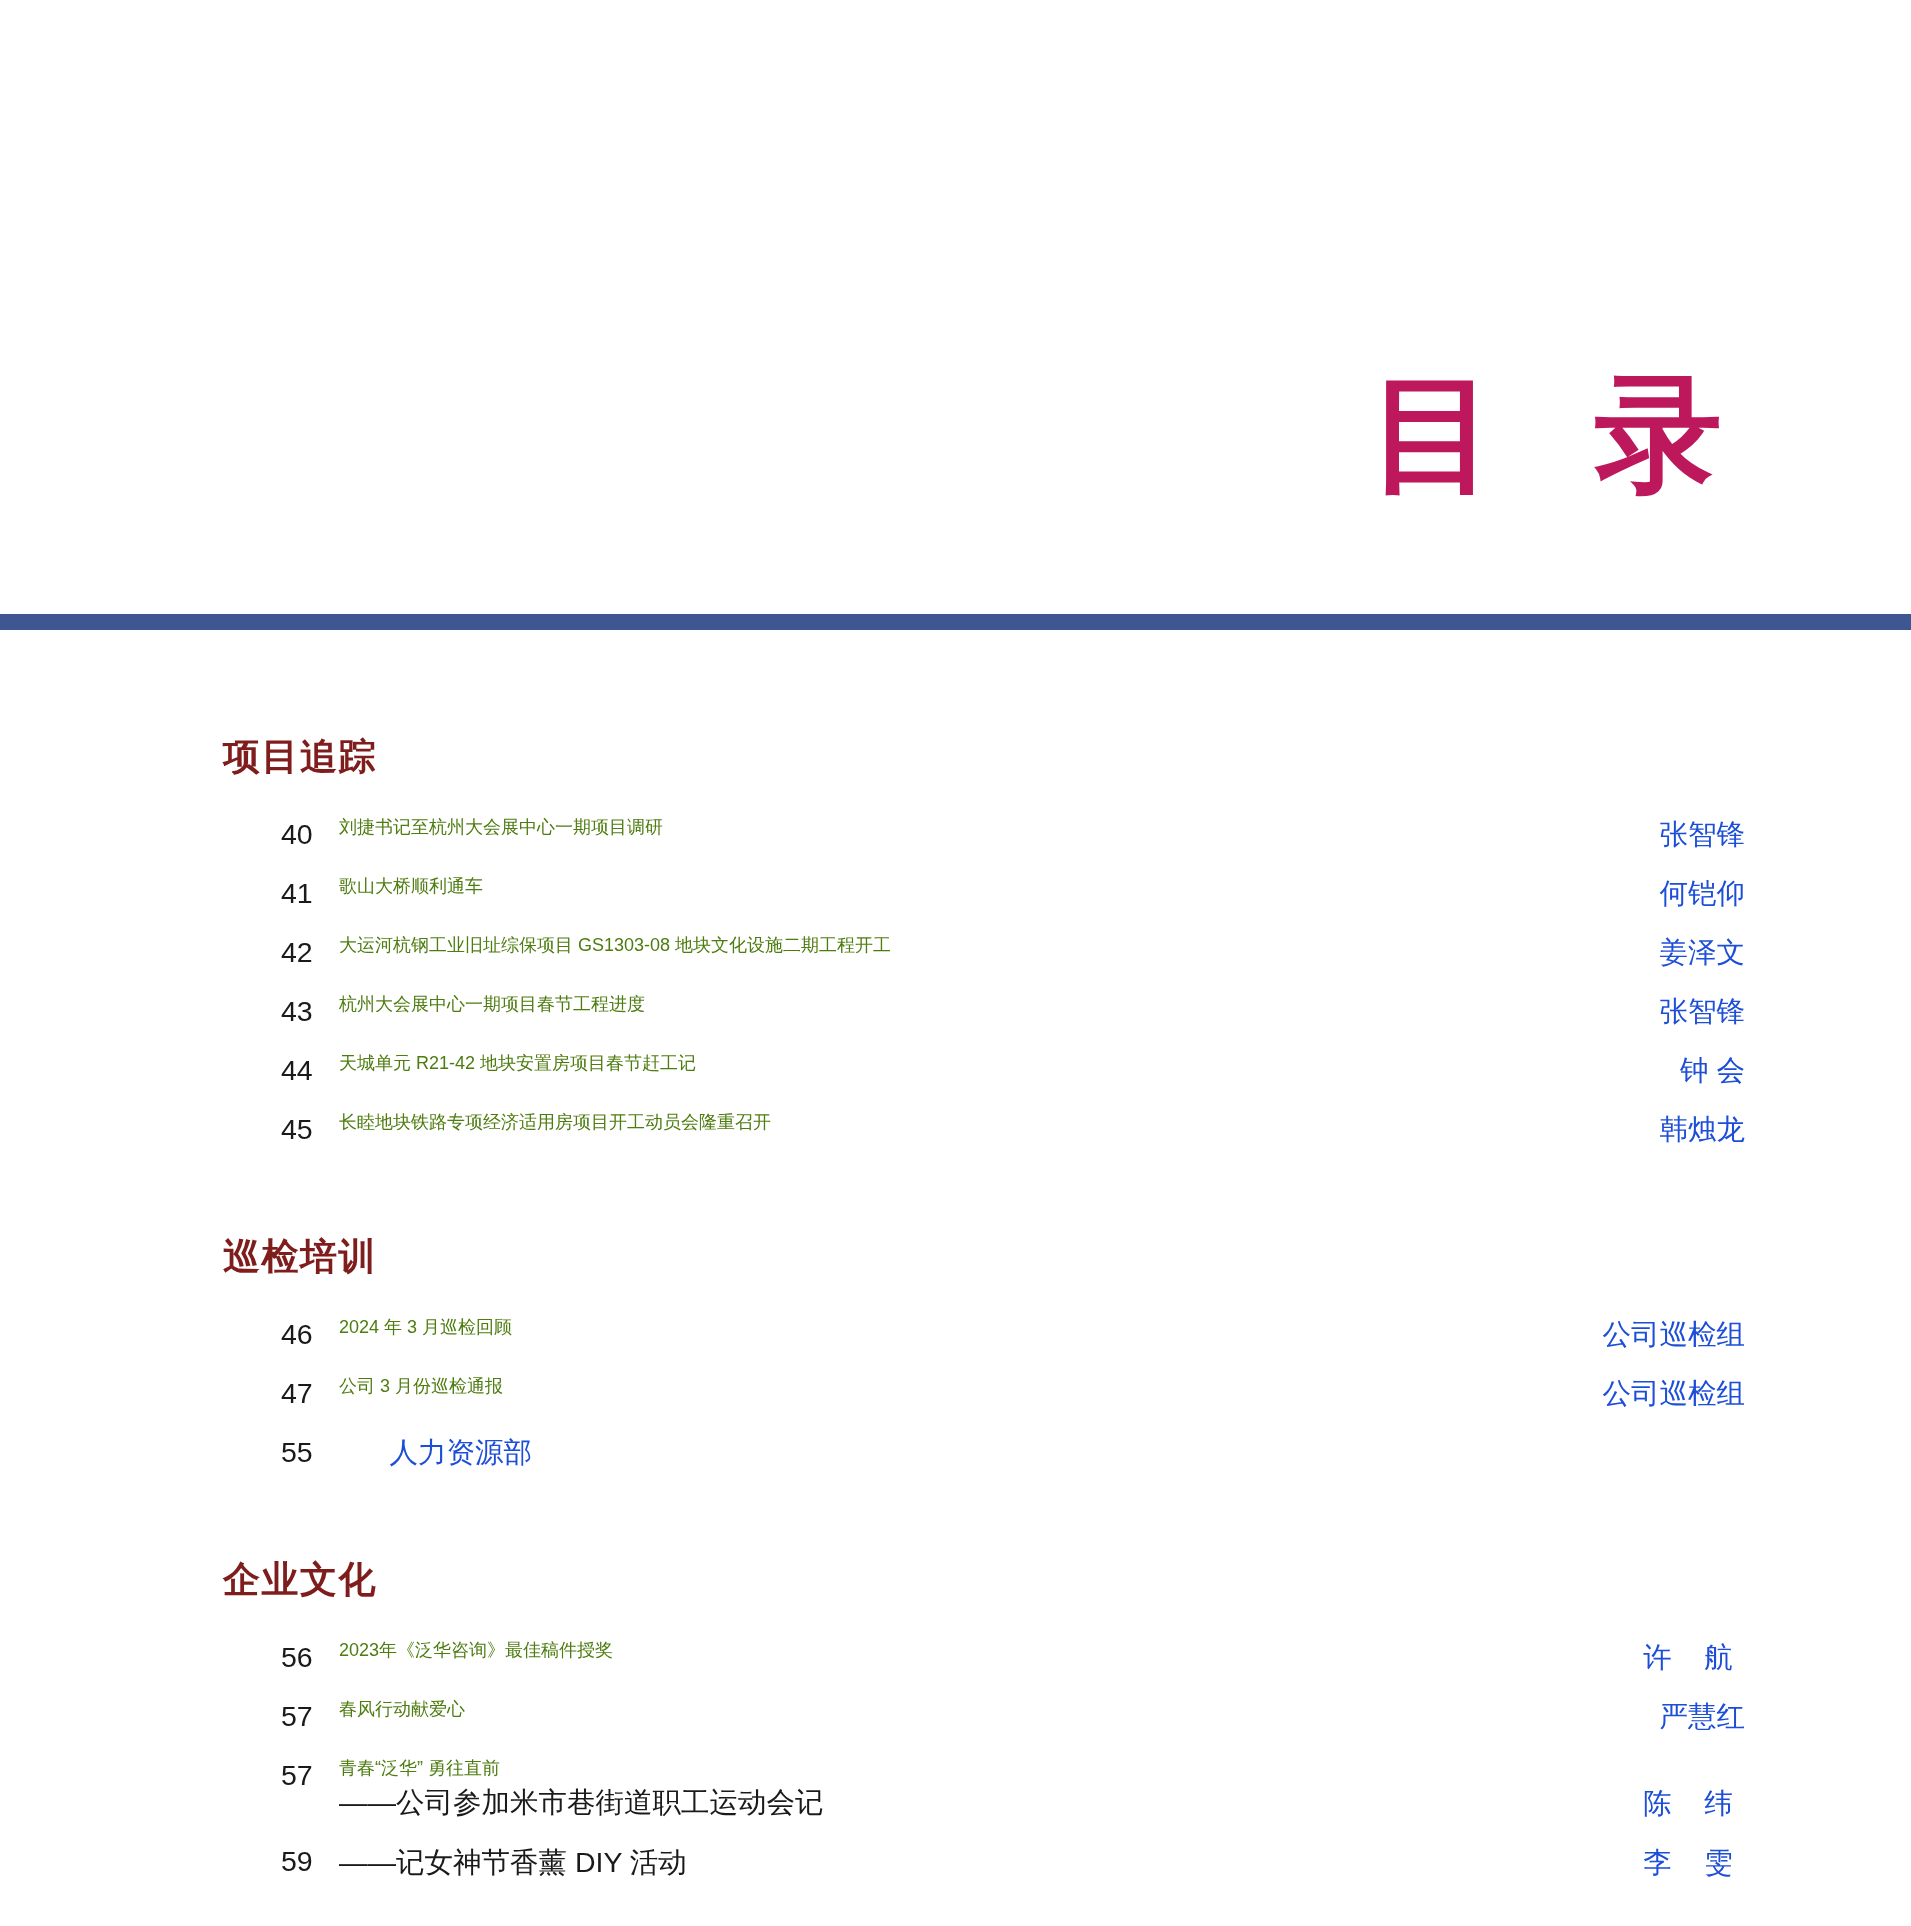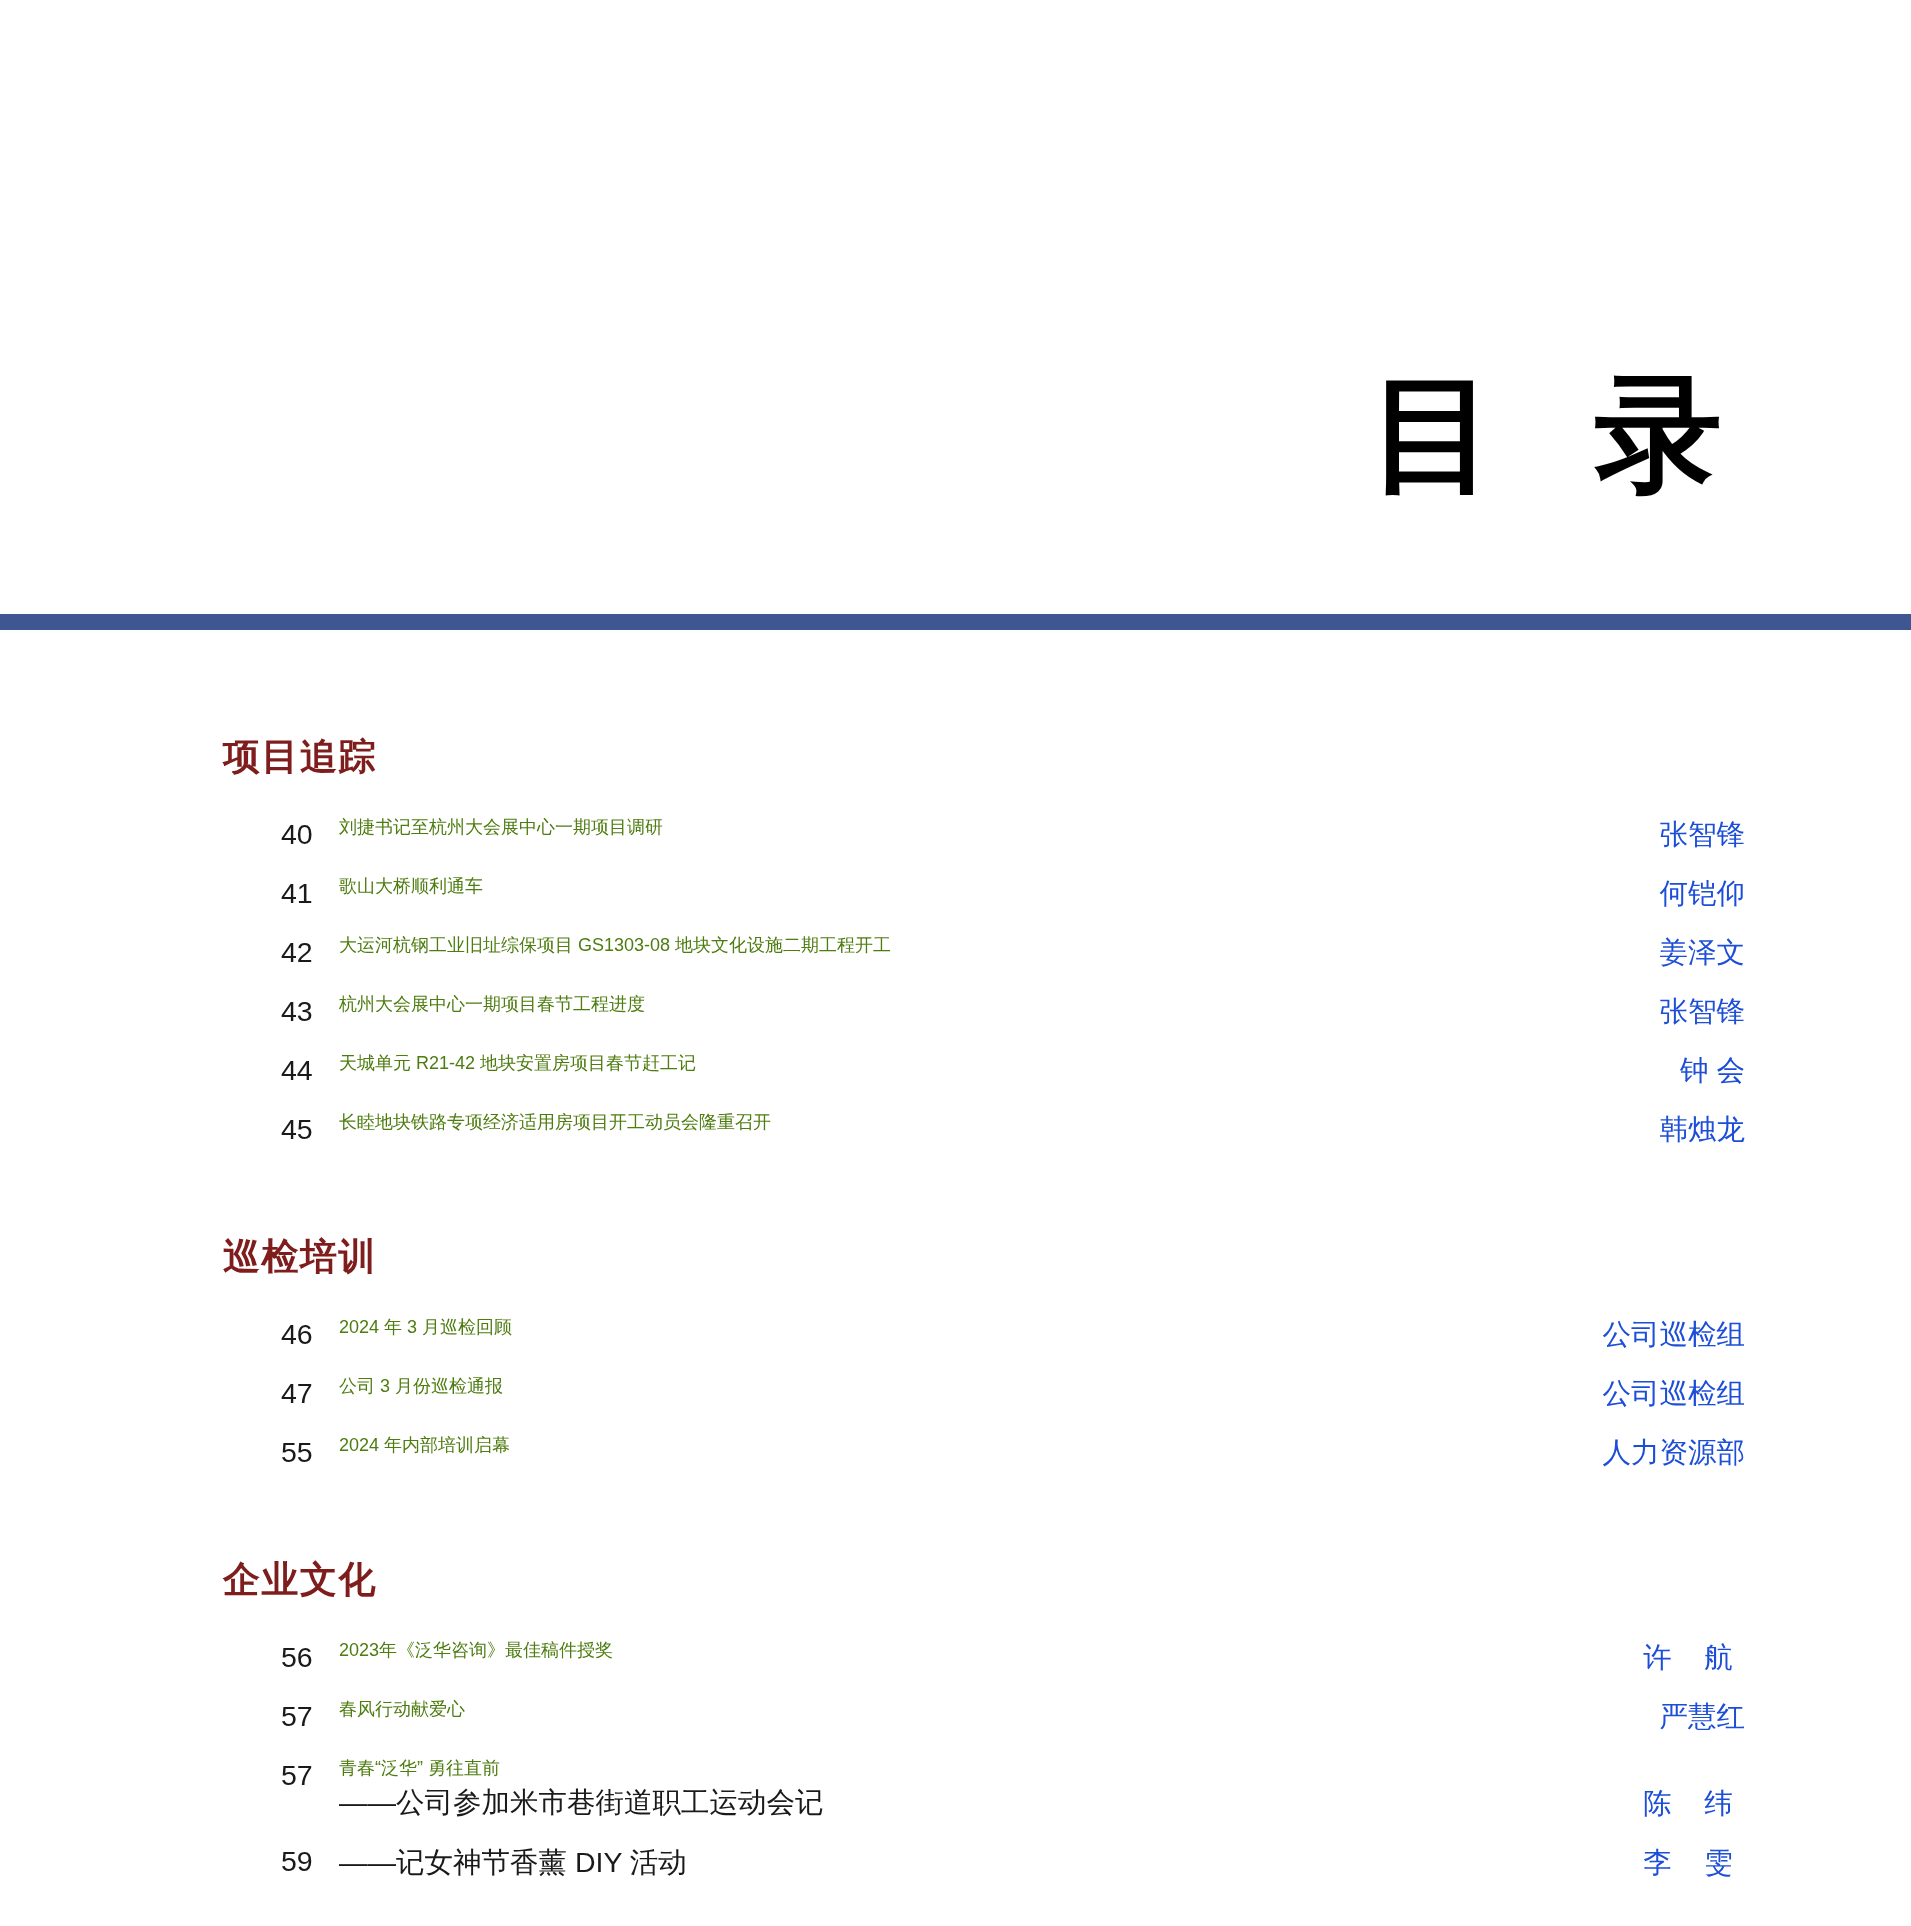--- a/index.html
+++ b/index.html
@@ -20,21 +20,21 @@
     overflow: hidden;
   }
   .toc-title {
     position: absolute;
     top: 370px;
     right: 162px;
     font-family: "DejaVu Serif", "Liberation Serif", serif;
     font-size: 127px;
     font-weight: 700;
     letter-spacing: 27px;
-    color: #000000;
+    color: #be185d;
     line-height: 1;
   }
   .rule {
     position: absolute;
     top: 614px;
     left: 0;
     width: 1911px;
     height: 16px;
     background: #3e5691;
   }
@@ -189,23 +189,20 @@
       <div class="entry">
         <div class="num">47</div>
         <div class="text-col">
           <div class="title">公司 3 月份巡检通报</div>
         </div>
         <div class="author">公司巡检组</div>
       </div>
 
       <div class="entry">
         <div class="num">55</div>
-        <div class="text-col">
-          <div class="title">2024 年内部培训启幕</div>
-        </div>
         <div class="author">人力资源部</div>
       </div>
     </div>
 
     <div class="section">
       <div class="section-head">企业文化</div>
 
       <div class="entry">
         <div class="num">56</div>
         <div class="text-col">

